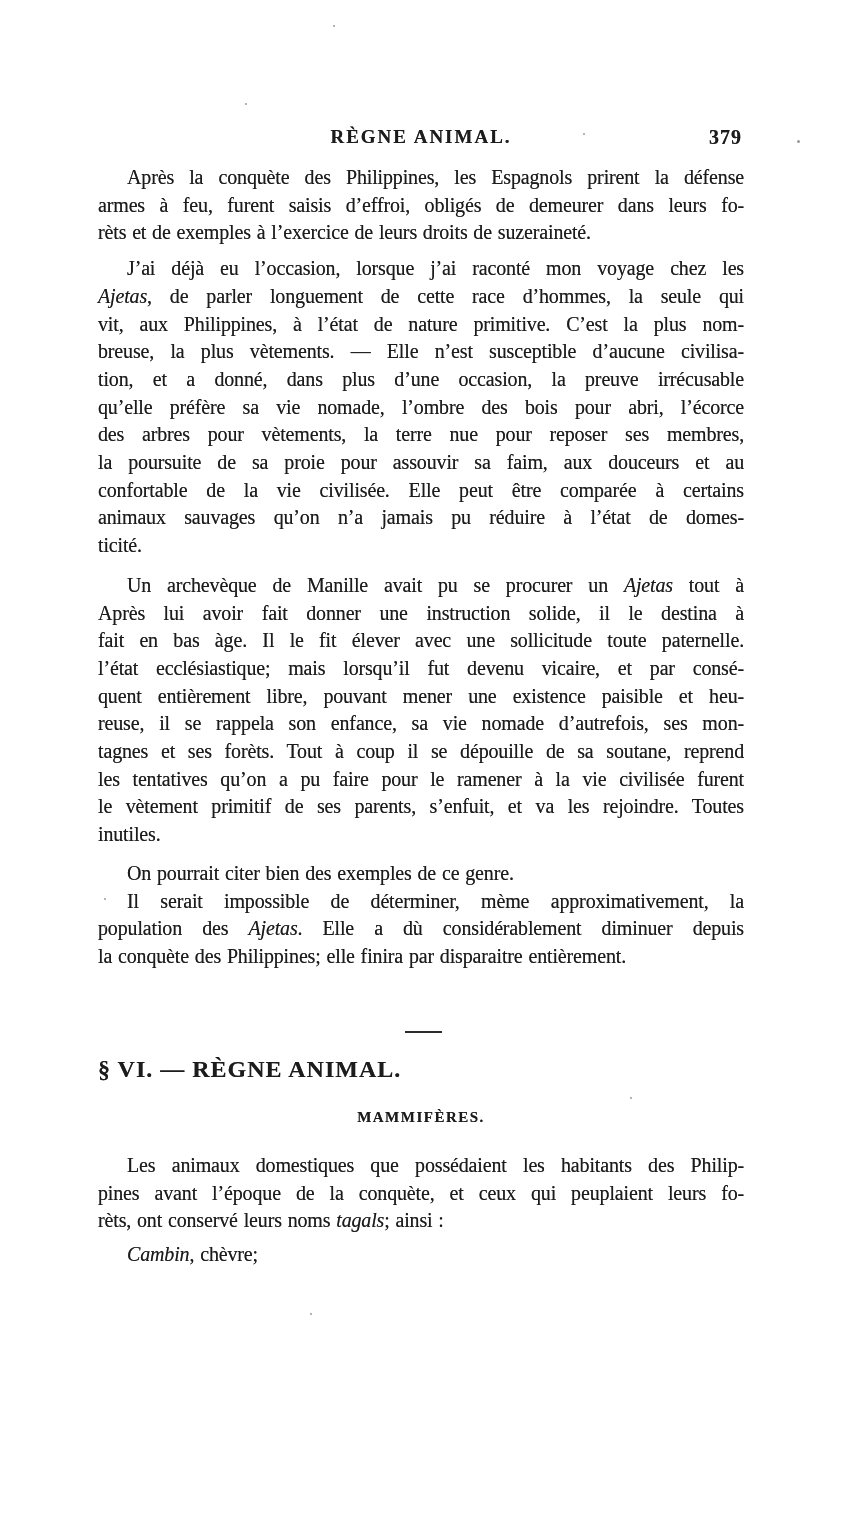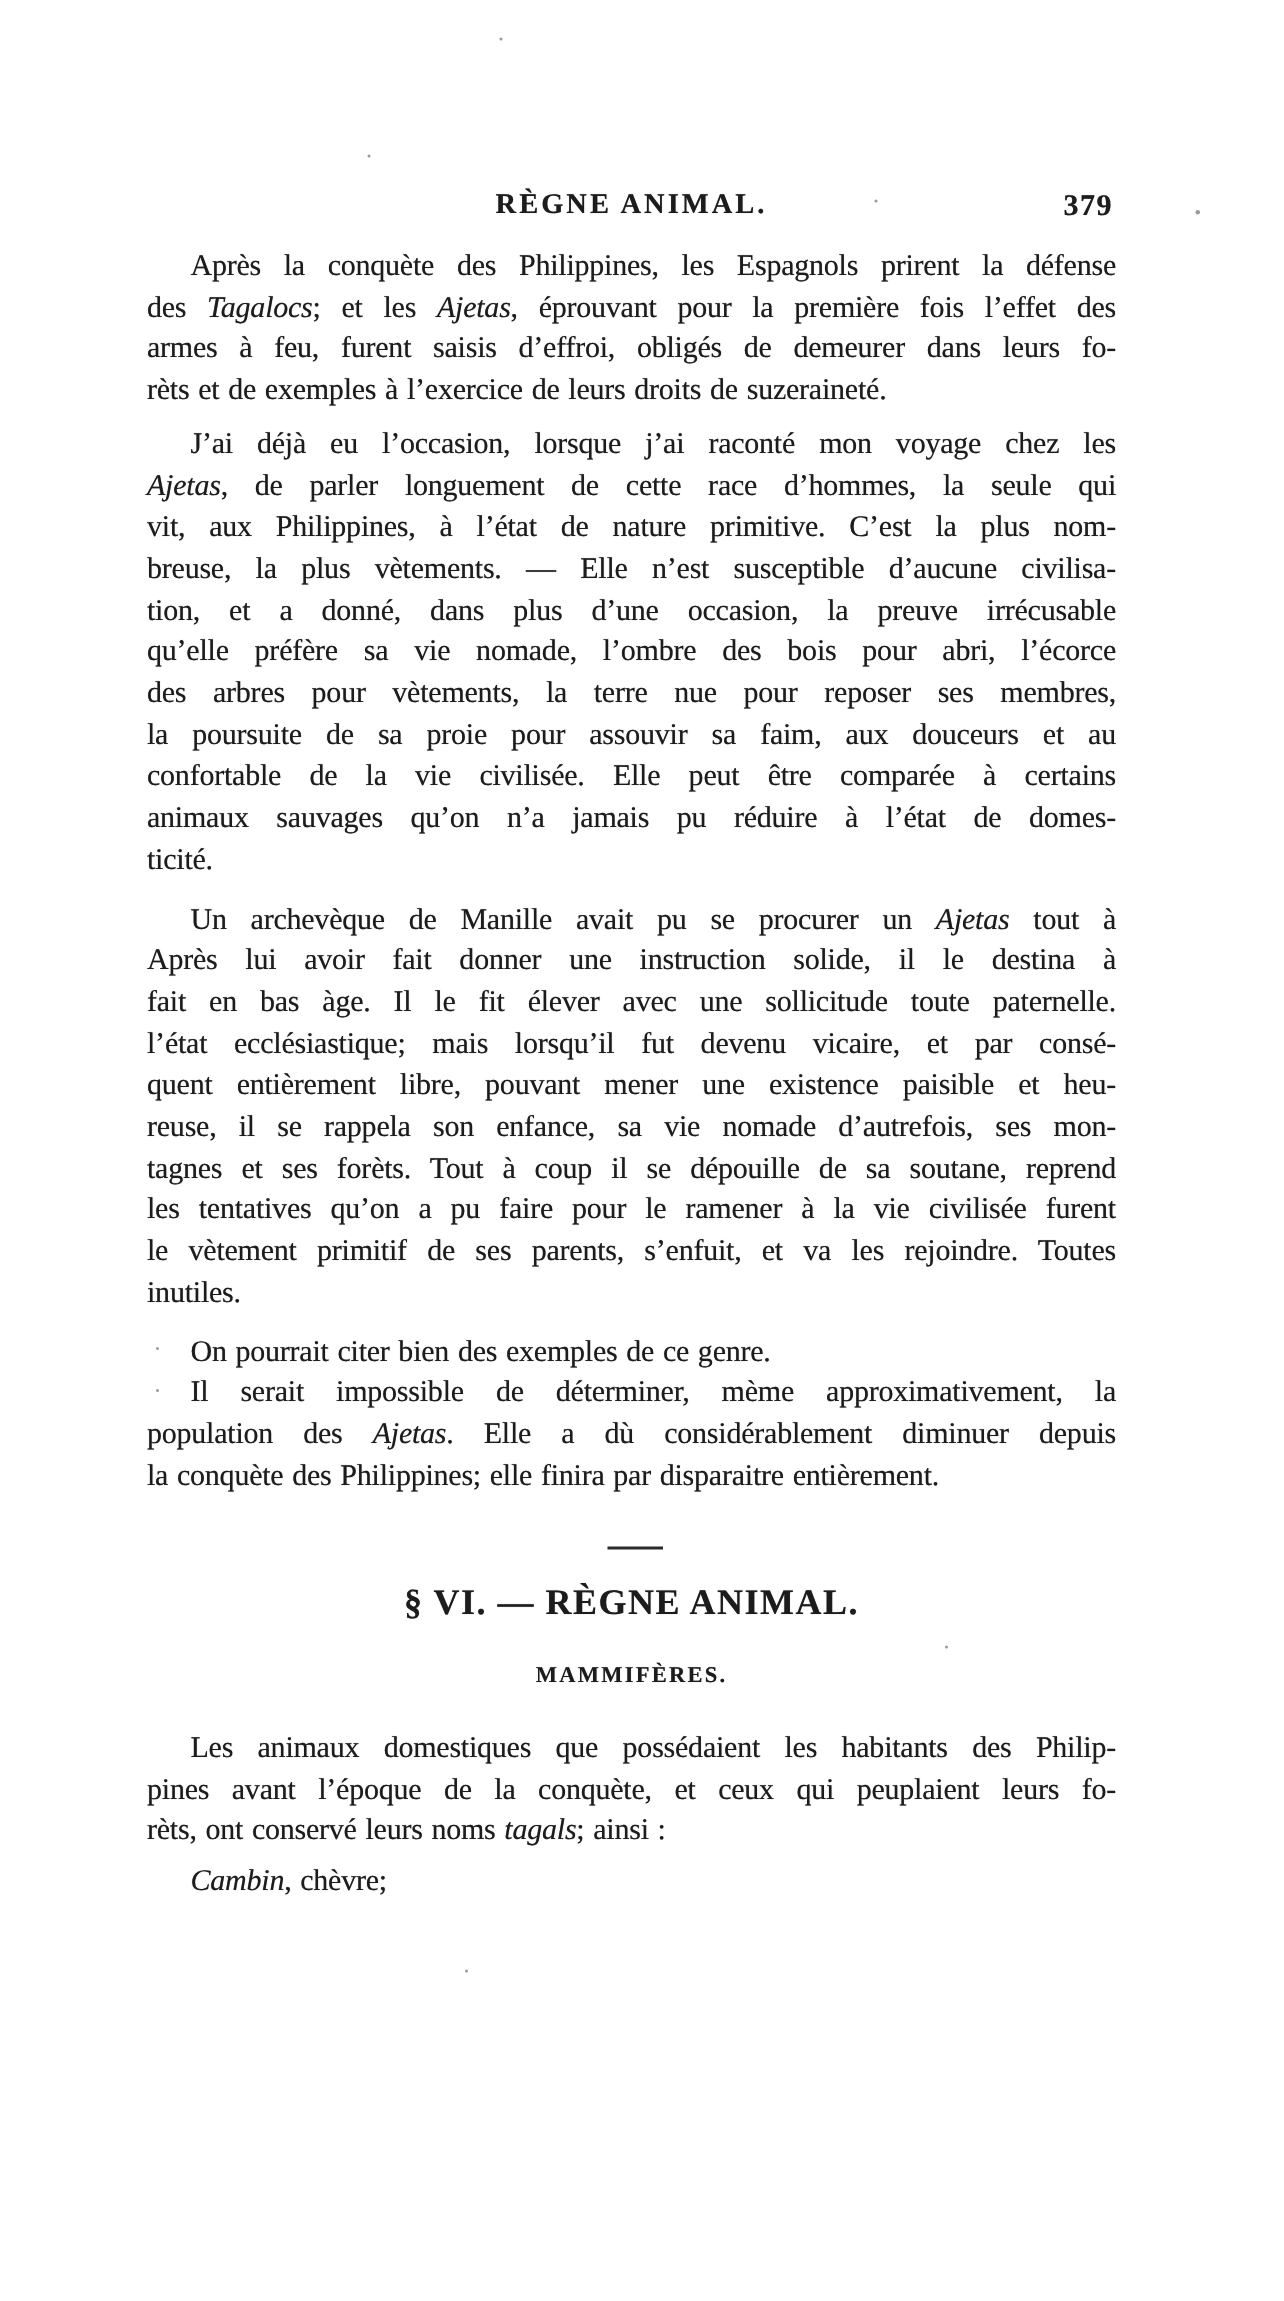--- a/index.html
+++ b/index.html
@@ -61,21 +61,21 @@
   .divider {
     position: absolute;
     top: 1031px; left: 405px;
     width: 37px; height: 2px;
     background: #2b2b2b;
   }
 
   .section-heading {
     position: absolute; top: 1056px; left: 98px; width: 646px;
     margin: 0;
-    text-align: center;
+    text-align: left;
     font-size: 24px;
     font-weight: bold;
     letter-spacing: 1px;
   }
   .section-subheading {
     position: absolute; top: 1109px; left: 98px; width: 646px;
     margin: 0;
     text-align: center;
     font-size: 15px;
     font-weight: bold;
@@ -95,21 +95,20 @@
 <div class="page">
 
   <div class="running-header">
     <span class="header-title">RÈGNE ANIMAL.</span>
     <span class="page-number">379</span>
   </div>
 
   <div class="text-block upper-block" id="upper">
       <div class="para">
         <div class="line first">Après la conquète des Philippines, les Espagnols prirent la défense</div>
-        <div class="line">des <i>Tagalocs</i>; et les <i>Ajetas</i>, éprouvant pour la première fois l’effet des</div>
         <div class="line">armes à feu, furent saisis d’effroi, obligés de demeurer dans leurs fo-</div>
         <div class="line last">rèts et de exemples à l’exercice de leurs droits de suzeraineté.</div>
       </div>
       <div class="para">
         <div class="line first">J’ai déjà eu l’occasion, lorsque j’ai raconté mon voyage chez les</div>
         <div class="line"><i>Ajetas</i>, de parler longuement de cette race d’hommes, la seule qui</div>
         <div class="line">vit, aux Philippines, à l’état de nature primitive. C’est la plus nom-</div>
         <div class="line">breuse, la plus vètements. — Elle n’est susceptible d’aucune civilisa-</div>
         <div class="line">tion, et a donné, dans plus d’une occasion, la preuve irrécusable</div>
         <div class="line">qu’elle préfère sa vie nomade, l’ombre des bois pour abri, l’écorce</div>

